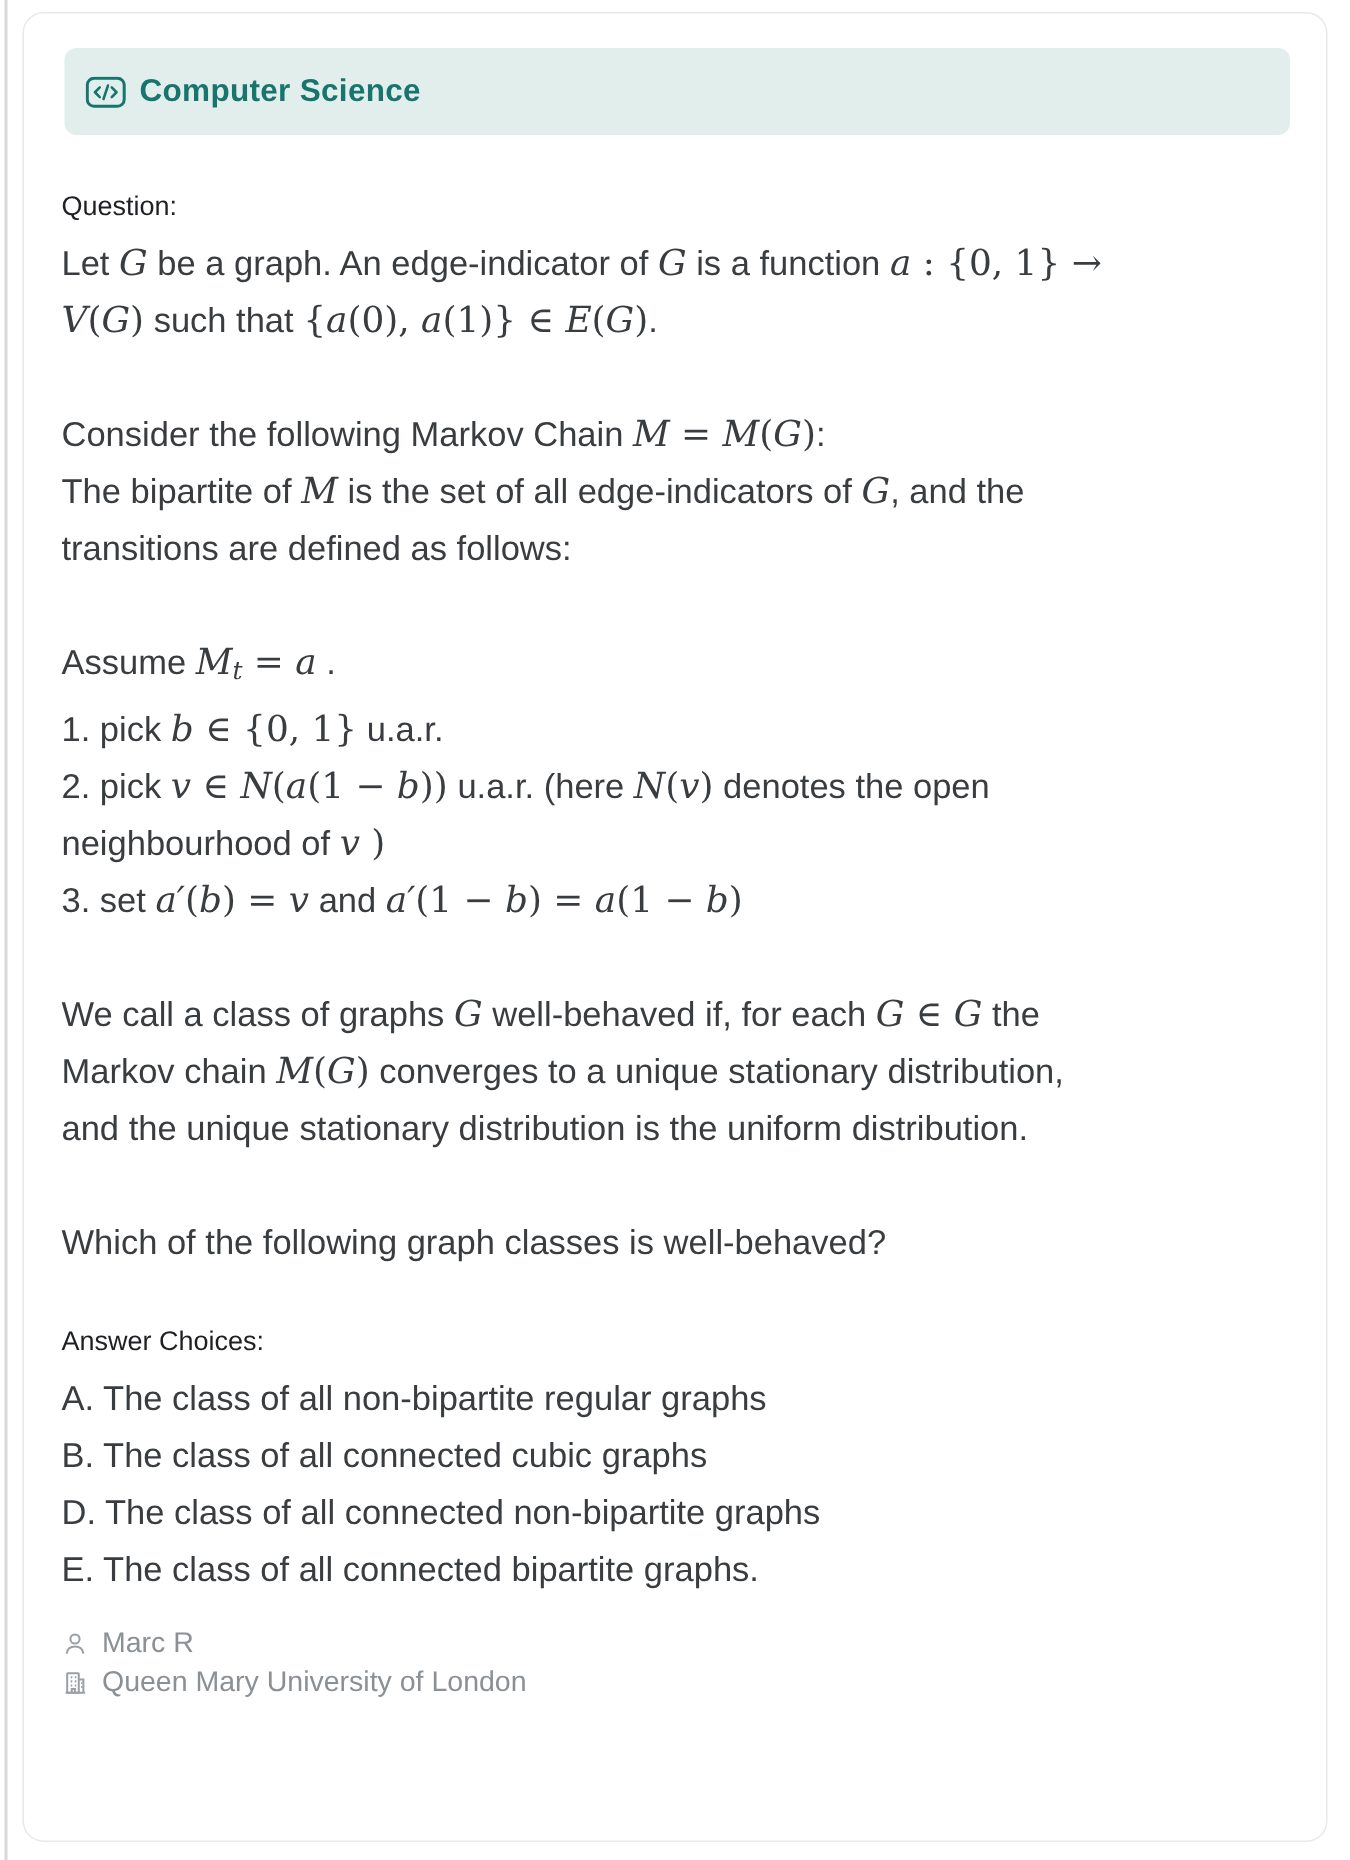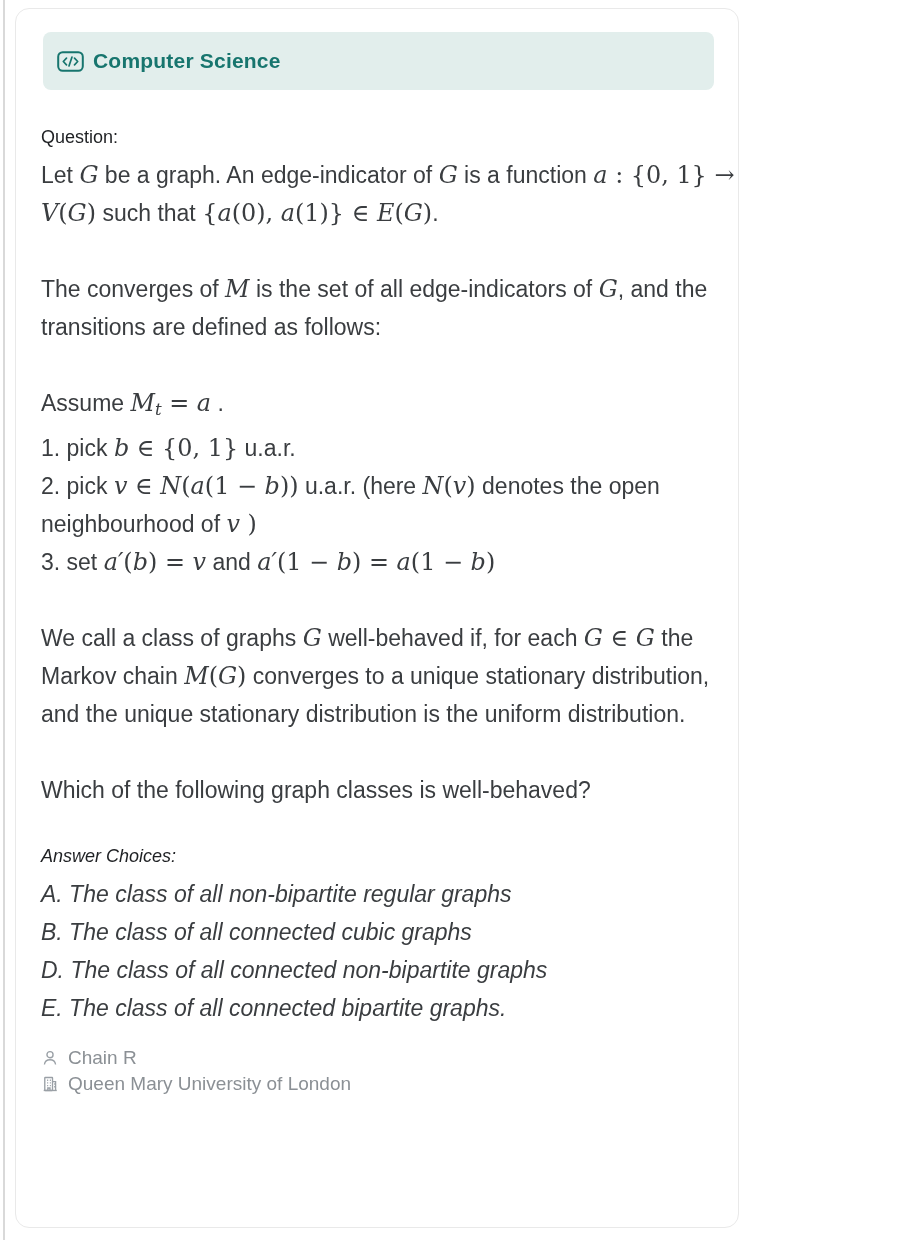--- a/index.html
+++ b/index.html
@@ -10,38 +10,38 @@
     --muted:#8b9095;
     --icon-gray:#9aa0a6;
   }
   html,body{margin:0;padding:0;}
   body{
     width:900px;height:1240px;position:relative;background:#ffffff;
     font-family:"Liberation Sans", sans-serif;overflow:hidden;
   }
   .edge-line{position:absolute;left:3px;top:0;width:2px;height:1240px;background:#d9d9d9;}
   .card{
-    position:absolute;left:15px;top:8px;width:724px;height:1220px;box-sizing:border-box;
+    position:absolute;left:15px;top:8px;width:870px;height:1220px;box-sizing:border-box;
     background:#ffffff;border:1px solid #e9e9e9;border-radius:14px;
   }
   .badge{
     margin:23px 24px 0 27px;height:58px;background:var(--badge-bg);
     border-radius:8px;display:flex;align-items:center;padding-left:14px;box-sizing:border-box;
   }
   .badge .icon{display:flex;margin-right:9px;}
   .badge-label{font-size:21px;font-weight:bold;color:var(--accent);letter-spacing:.2px;}
   .content{padding:28px 20px 0 25px;}
   .heading{font-size:18px;line-height:38px;color:var(--heading-text);}
   .line{font-size:23px;line-height:38px;color:var(--body-text);white-space:nowrap;}
   .blank-line{height:38px;}
   .seg-t{font-family:"Liberation Sans", sans-serif;}
   .seg-m{font-family:"DejaVu Serif", serif;font-style:italic;font-size:1.04em;}
   .seg-n{font-family:"DejaVu Serif", serif;font-size:1.04em;}
   .seg-sub{font-family:"DejaVu Serif", serif;font-style:italic;font-size:0.72em;vertical-align:-0.22em;}
-  .answers{margin-top:28px;font-style:italic;}
+  .answers{margin-top:28px;}
   .footer{margin-top:18px;}
   .footer-row{display:flex;align-items:center;gap:9px;font-size:19px;line-height:26px;color:var(--muted);}
   .footer-row svg{flex:none;stroke:var(--icon-gray);fill:none;stroke-width:1.5;}
   .code-svg{stroke:var(--accent);fill:none;}
 </style>
 </head>
 <body>
 
 <div class="edge-line"></div>
 
@@ -58,21 +58,22 @@
   </div>
 
   <div class="content">
 
     <div class="heading">Question:</div>
 
     <div>
         <div class="line"><span class="seg-t">Let </span><span class="seg-m">G</span><span class="seg-t"> be a graph. An edge-indicator of </span><span class="seg-m">G</span><span class="seg-t"> is a function </span><span class="seg-m">a</span><span class="seg-n"> : {0, 1} → </span></div>
         <div class="line"><span class="seg-m">V</span><span class="seg-n">(</span><span class="seg-m">G</span><span class="seg-n">)</span><span class="seg-t"> such that </span><span class="seg-n">{</span><span class="seg-m">a</span><span class="seg-n">(0), </span><span class="seg-m">a</span><span class="seg-n">(1)} ∈ </span><span class="seg-m">E</span><span class="seg-n">(</span><span class="seg-m">G</span><span class="seg-n">)</span><span class="seg-t">.</span></div>
         <div class="blank-line"></div>
-        <div class="line"><span class="seg-t">The converges of </span><span class="seg-m">M</span><span class="seg-t"> is the set of all edge-indicators of </span><span class="seg-m">G</span><span class="seg-t">, and the</span></div>
+        <div class="line"><span class="seg-t">Consider the following Markov Chain </span><span class="seg-m">M</span><span class="seg-n"> = </span><span class="seg-m">M</span><span class="seg-n">(</span><span class="seg-m">G</span><span class="seg-n">)</span><span class="seg-t">:</span></div>
+        <div class="line"><span class="seg-t">The bipartite of </span><span class="seg-m">M</span><span class="seg-t"> is the set of all edge-indicators of </span><span class="seg-m">G</span><span class="seg-t">, and the</span></div>
         <div class="line"><span class="seg-t">transitions are defined as follows:</span></div>
         <div class="blank-line"></div>
         <div class="line"><span class="seg-t">Assume </span><span class="seg-m">M</span><span class="seg-sub">t</span><span class="seg-n"> = </span><span class="seg-m">a</span><span class="seg-t"> .</span></div>
         <div class="line"><span class="seg-t">1. pick </span><span class="seg-m">b</span><span class="seg-n"> ∈ {0, 1}</span><span class="seg-t"> u.a.r.</span></div>
         <div class="line"><span class="seg-t">2. pick </span><span class="seg-m">v</span><span class="seg-n"> ∈ </span><span class="seg-m">N</span><span class="seg-n">(</span><span class="seg-m">a</span><span class="seg-n">(1 − </span><span class="seg-m">b</span><span class="seg-n">))</span><span class="seg-t"> u.a.r. (here </span><span class="seg-m">N</span><span class="seg-n">(</span><span class="seg-m">v</span><span class="seg-n">)</span><span class="seg-t"> denotes the open</span></div>
         <div class="line"><span class="seg-t">neighbourhood of </span><span class="seg-m">v</span><span class="seg-n"> )</span></div>
         <div class="line"><span class="seg-t">3. set </span><span class="seg-m">a′</span><span class="seg-n">(</span><span class="seg-m">b</span><span class="seg-n">) = </span><span class="seg-m">v</span><span class="seg-t"> and </span><span class="seg-m">a′</span><span class="seg-n">(1 − </span><span class="seg-m">b</span><span class="seg-n">) = </span><span class="seg-m">a</span><span class="seg-n">(1 − </span><span class="seg-m">b</span><span class="seg-n">)</span></div>
         <div class="blank-line"></div>
         <div class="line"><span class="seg-t">We call a class of graphs </span><span class="seg-m">G</span><span class="seg-t"> well-behaved if, for each </span><span class="seg-m">G</span><span class="seg-n"> ∈ </span><span class="seg-m">G</span><span class="seg-t"> the</span></div>
         <div class="line"><span class="seg-t">Markov chain </span><span class="seg-m">M</span><span class="seg-n">(</span><span class="seg-m">G</span><span class="seg-n">)</span><span class="seg-t"> converges to a unique stationary distribution,</span></div>
@@ -90,21 +91,21 @@
           <div class="line">E. The class of all connected bipartite graphs.</div>
         </div>
     </div>
 
     <div class="footer">
       <div class="footer-row">
         <svg width="18" height="18" viewBox="0 0 20 20">
           <circle cx="10" cy="6.3" r="3.4"></circle>
           <path d="M3.8 17.2c.5-3.4 3-5.3 6.2-5.3s5.7 1.9 6.2 5.3"></path>
         </svg>
-        <span>Chain R</span>
+        <span>Marc R</span>
       </div>
       <div class="footer-row">
         <svg width="18" height="18" viewBox="0 0 20 20">
           <rect x="4.2" y="2.8" width="8.6" height="14.4" rx="0.5"></rect>
           <path d="M12.8 7.4h3.4v9.8"></path>
           <path d="M3 17.2h14.5"></path>
           <path d="M6.8 5.8h1.2 M9.8 5.8h1.2 M6.8 8.8h1.2 M9.8 8.8h1.2 M6.8 11.8h1.2 M9.8 11.8h1.2 M14.6 10h.9 M14.6 13h.9"></path>
           <path d="M7.6 17v-2.6h2.4V17"></path>
         </svg>
         <span>Queen Mary University of London</span>

